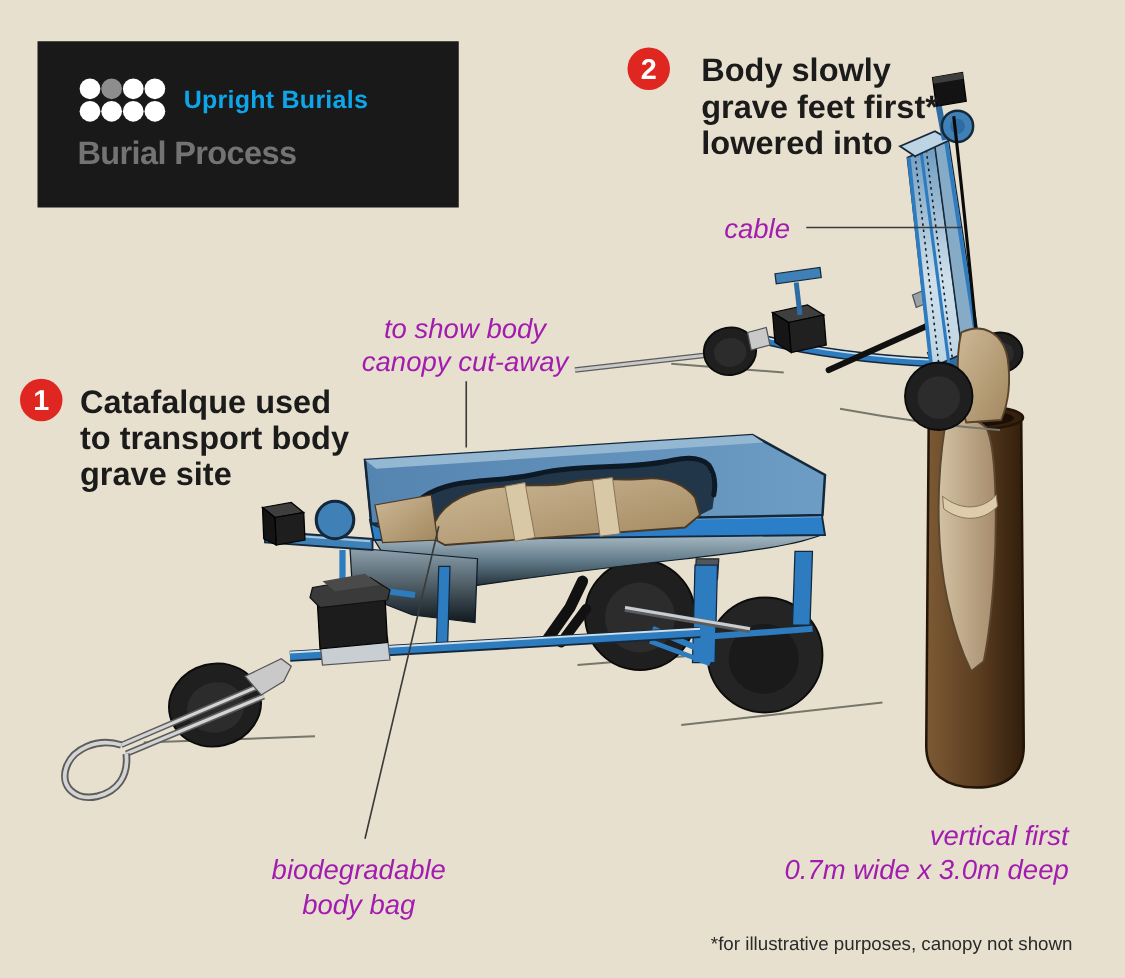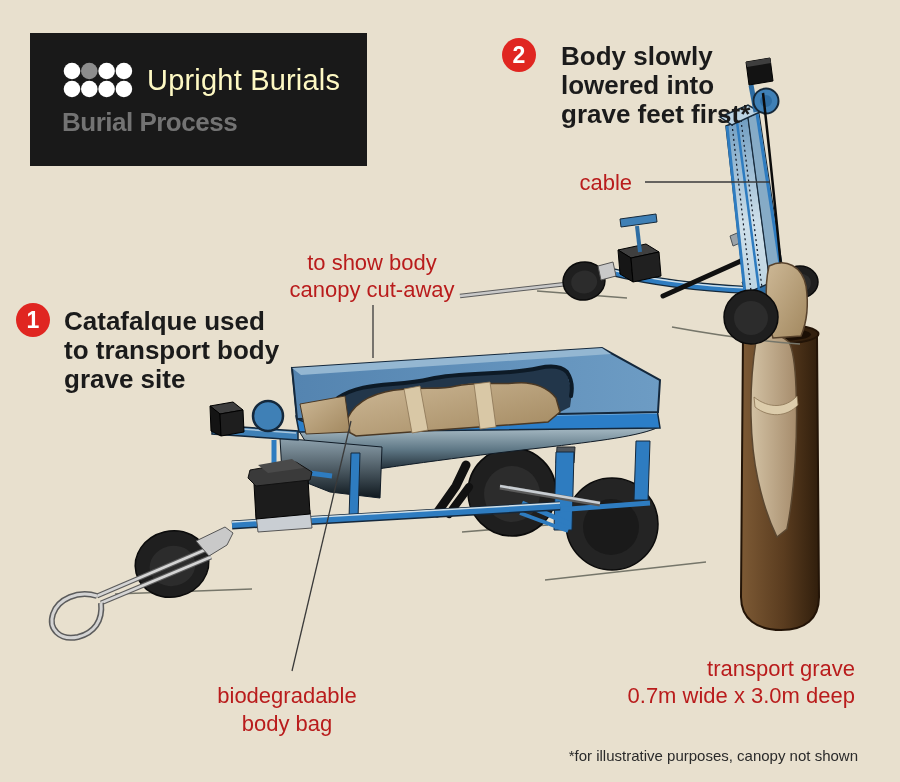--- a/index.html
+++ b/index.html
@@ -2,27 +2,27 @@
 <html><head>
 <meta charset="utf-8">
 <style>
   html,body{margin:0;padding:0;background:#e8e0ce;}
   #canvas{position:relative;width:900px;height:782px;background:#e8e0ce;overflow:hidden;
           font-family:"Liberation Sans",sans-serif;color:#1d1d1d;}
   #art{position:absolute;left:0;top:0;width:900px;height:782px;}
   .header-box{position:absolute;left:30px;top:33px;width:337px;height:133px;background:#191919;}
   .logo-row{position:absolute;left:33px;top:27px;height:40px;display:flex;align-items:center;}
   .logo-dots{display:block;margin-right:12px;}
-  .logo-text{color:#fef9c3;font-size:29px;font-weight:400;letter-spacing:0.2px;white-space:nowrap;}
+  .logo-text{color:#0ea5e9;font-size:20px;font-weight:700;letter-spacing:0.2px;white-space:nowrap;}
   .header-title{position:absolute;left:32px;top:74px;color:#737373;font-size:26px;font-weight:700;
                 letter-spacing:-0.5px;white-space:nowrap;}
   .badge{position:absolute;width:34px;height:34px;border-radius:50%;background:#e02621;
          color:#fff;font-weight:700;font-size:23px;display:flex;align-items:center;justify-content:center;}
   .step-text{position:absolute;font-size:26px;font-weight:700;line-height:29px;color:#1b1b1b;white-space:nowrap;}
-  .callout{position:absolute;font-size:22px;font-weight:400;line-height:27px;color:#b91c1c;}
+  .callout{position:absolute;font-size:22px;font-weight:400;line-height:27px;color:#a21caf;font-style:italic;}
   .callout.center{text-align:center;}
   .callout.right{text-align:right;}
   .footnote{position:absolute;left:448px;top:747px;width:410px;text-align:right;
             font-size:15px;color:#2a2a2a;}
 </style>
 </head>
 <body>
 
 <div id="canvas">
 
@@ -257,36 +257,36 @@
     <div>Catafalque used</div>
     <div>to transport body</div>
     <div>grave site</div>
   </div>
 
   <div class="badge" style="left:502px;top:38px;">
     <span>2</span>
   </div>
   <div class="step-text" style="left:561px;top:42px;">
     <div>Body slowly</div>
+    <div>grave feet first*</div>
     <div>lowered into</div>
-    <div>grave feet first*</div>
   </div>
 
   <div class="callout right" style="left:555px;top:169px;width:77px;">cable</div>
 
   <div class="callout center" style="left:272px;top:249px;width:200px;">
     <div>to show body</div>
     <div>canopy cut-away</div>
   </div>
 
   <div class="callout center" style="left:187px;top:682px;width:200px;line-height:28px;">
     <div>biodegradable</div>
     <div>body bag</div>
   </div>
 
   <div class="callout right" style="left:605px;top:655px;width:250px;">
-    <div>transport grave</div>
+    <div>vertical first</div>
     <div>0.7m wide x 3.0m deep</div>
   </div>
 
   <div class="footnote">*for illustrative purposes, canopy not shown</div>
 
 </div>
 
 </body></html>

